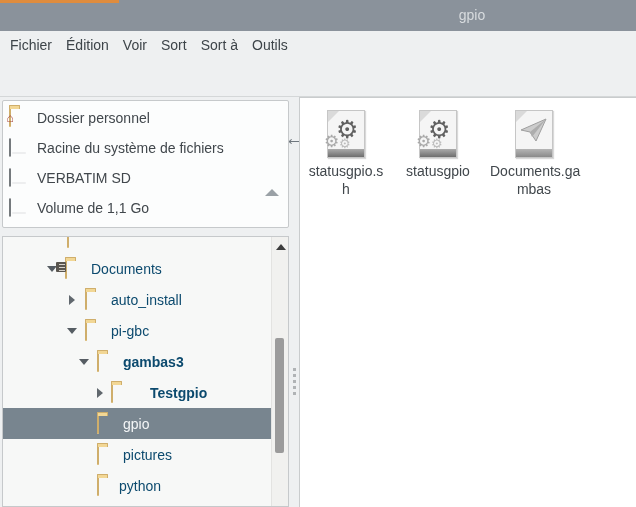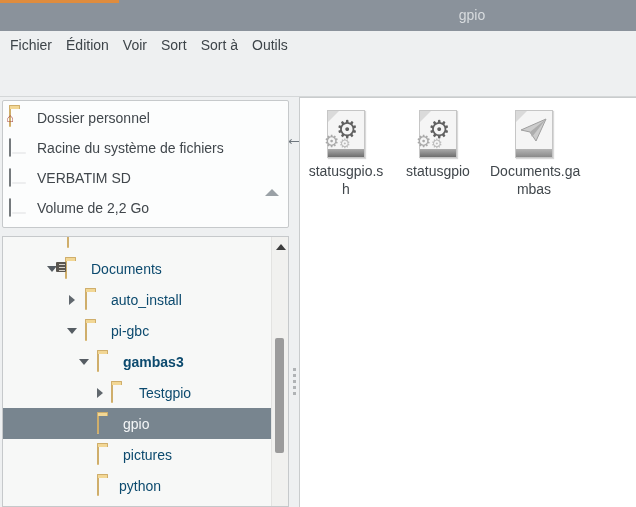--- a/index.html
+++ b/index.html
@@ -193,21 +193,21 @@
       <span class="pl-icon"><span class="drive"></span></span>
       <span class="plabel">Racine du système de fichiers</span>
     </div>
     <div class="place-row" style="top:62px;">
       <span class="pl-icon"><span class="drive"></span></span>
       <span class="plabel">VERBATIM SD</span>
       <span class="eject"><span class="tri"></span><span class="bar"></span></span>
     </div>
     <div class="place-row" style="top:92px;">
       <span class="pl-icon"><span class="drive light"></span></span>
-      <span class="plabel">Volume de 2,2 Go</span>
+      <span class="plabel">Volume de 1,1 Go</span>
     </div>
   </div>
 
   <div class="tree-pane">
     <span class="tree-ficon" style="left:64px; top:0; margin-top:-7px;"><span class="folder" style="width:18px;height:13px;"></span></span>
 
     <div class="trow" style="top:16px;">
       <span class="caret down" style="left:44px;"></span>
       <span class="tree-ficon" style="left:62px;"><span class="folder" style="width:18px;height:13px;"><span class="docs-emblem"></span></span></span>
       <span class="tlabel" style="left:88px;">Documents</span>
@@ -223,21 +223,21 @@
       <span class="tlabel" style="left:108px;">pi-gbc</span>
     </div>
     <div class="trow" style="top:109px;font-weight:bold;">
       <span class="caret down" style="left:76px;"></span>
       <span class="tree-ficon" style="left:94px;"><span class="folder" style="width:18px;height:13px;"></span></span>
       <span class="tlabel" style="left:120px;">gambas3</span>
     </div>
     <div class="trow" style="top:140px;">
       <span class="caret right" style="left:94px;"></span>
       <span class="tree-ficon" style="left:108px;"><span class="folder" style="width:18px;height:13px;"></span></span>
-      <span class="tlabel" style="left:136px;">Testgpio</span>
+      <span class="tlabel" style="left:147px;font-weight:bold;">Testgpio</span>
     </div>
     <div class="trow selected" style="top:171px;">
       <span class="tree-ficon" style="left:94px;"><span class="folder" style="width:18px;height:13px;"></span></span>
       <span class="tlabel" style="left:120px;">gpio</span>
     </div>
     <div class="trow" style="top:202px;">
       <span class="tree-ficon" style="left:94px;"><span class="folder" style="width:18px;height:13px;"></span></span>
       <span class="tlabel" style="left:120px;">pictures</span>
     </div>
     <div class="trow" style="top:233px;">

